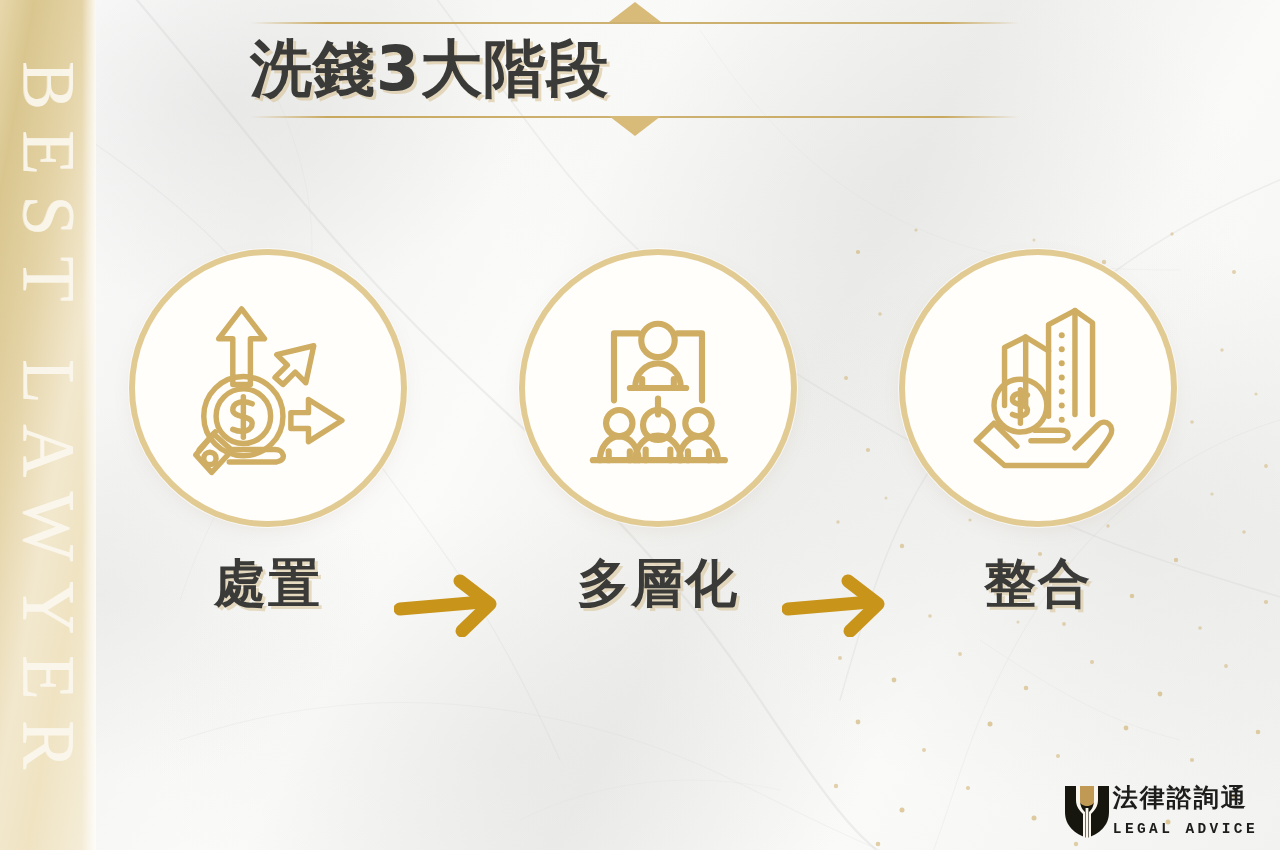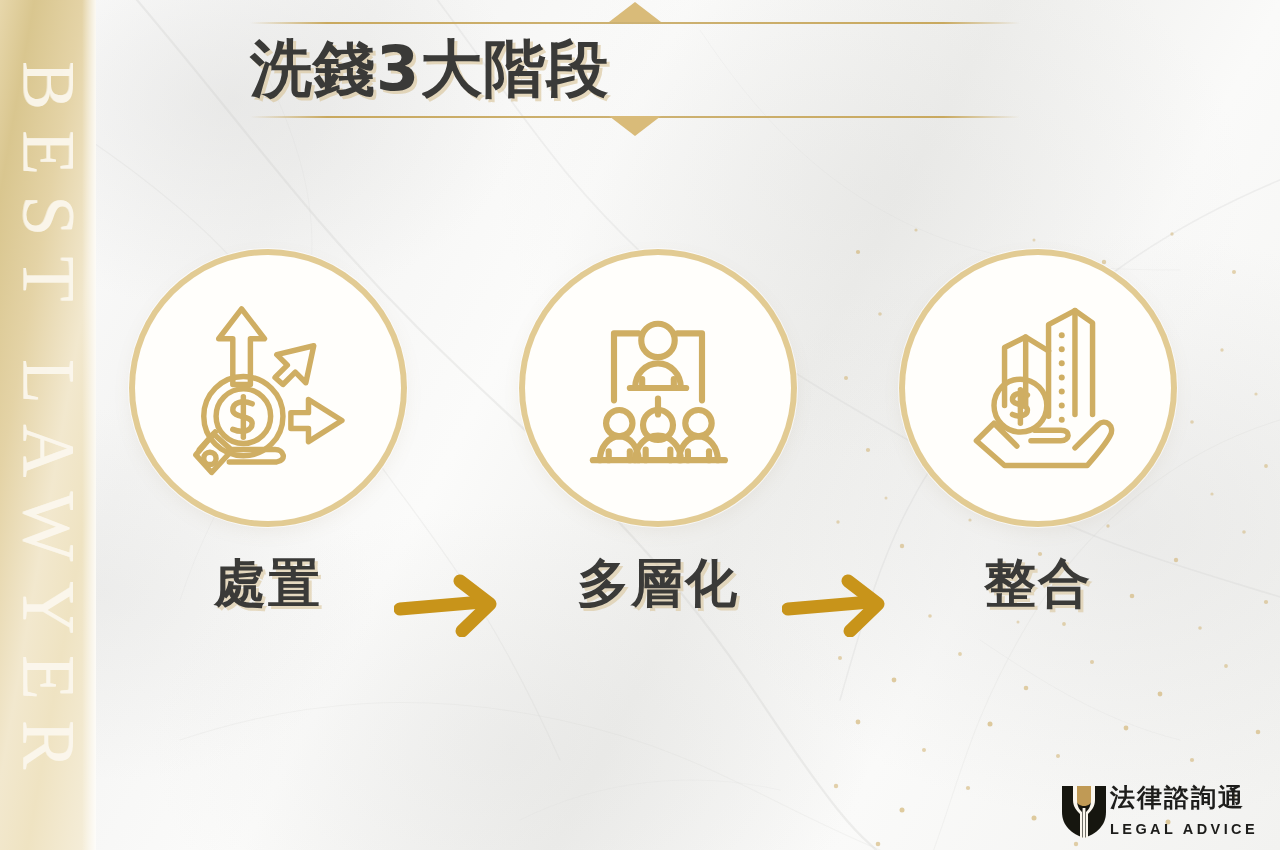--- a/index.html
+++ b/index.html
@@ -186,21 +186,21 @@
   .brand-text { line-height: 1; }
   .brand-cn {
     font-family: "DejaVu Sans", "Liberation Sans", sans-serif;
     font-weight: 700;
     font-size: 25px;
     color: #1d1d1b;
     letter-spacing: 2px;
   }
   .brand-en {
     margin-top: 12px;
-    font-family: Liberation Sans, sans-serif;
+    font-family: Liberation Mono, monospace;
     font-weight: 700;
     font-size: 14.5px;
     color: #1d1d1b;
     letter-spacing: 3.4px;
   }
 </style>
 </head>
 <body>
 
 <div class="stage">

